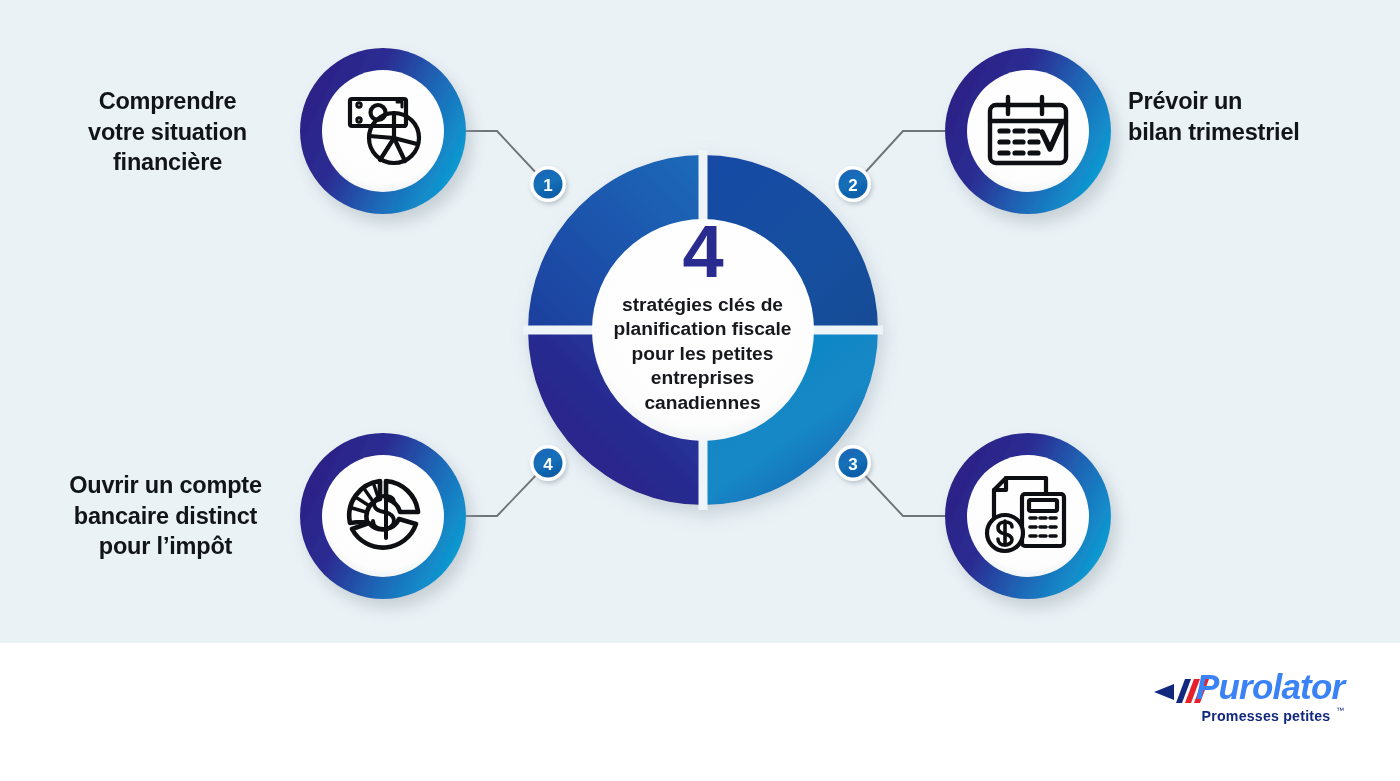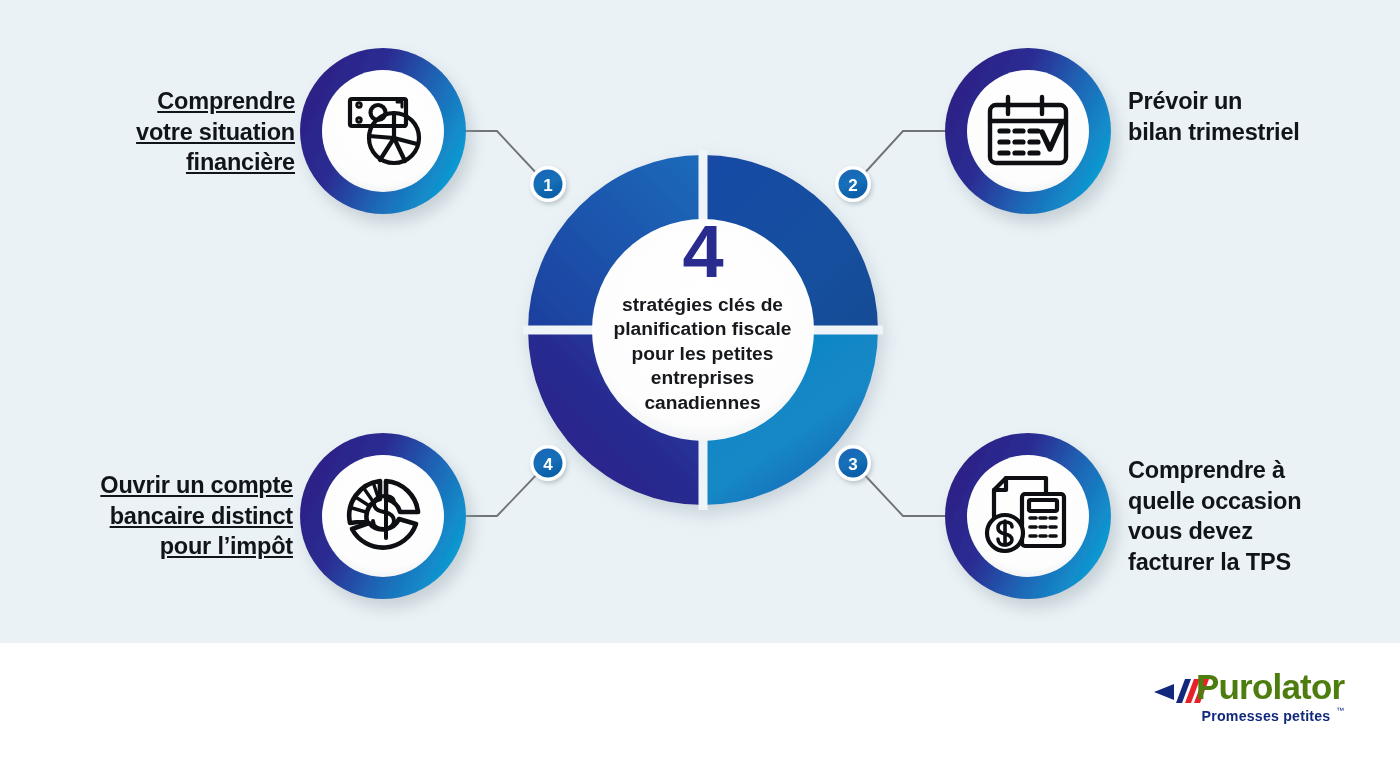--- a/index.html
+++ b/index.html
@@ -32,21 +32,21 @@
   
   .label {
     position: absolute;
     font-weight: bold;
     font-size: 23.5px;
     line-height: 1.30;
     color: #111418;
     letter-spacing: -0.2px;
     white-space: pre-line;
   }
-  .label.r { text-align: right; text-decoration: underline; }
+  .label.r { text-align: center; }
   .label.l { text-align: left; }
 
   #lbl-1 { left: 40px;  top: 86px;  width: 255px; }
   #lbl-2 { left: 1128px; top: 86px;  width: 250px; }
   #lbl-4 { left: 38px;  top: 470px; width: 255px; }
   #lbl-3 { left: 1128px; top: 455px; width: 250px; }
 
   
   .center-num {
     position: absolute;
@@ -73,21 +73,22 @@
   #logo {
     position: absolute;
     left: 1152px; top: 672px;
     width: 192px; height: 58px;
   }
   .logo-wordmark {
     position: absolute;
     left: 44px; top: -3px;
     font-size: 35px;
     font-weight: bold;
-    color: #4d7c0f;
+    font-style: italic;
+    color: #3b82f6;
     letter-spacing: -0.8px;
     line-height: 1;
   }
   .logo-tagline {
     position: absolute;
     left: 36px; top: 37px;
     width: 156px;
     text-align: center;
     font-size: 14.2px;
     font-weight: bold;
@@ -302,24 +303,20 @@
   </svg>
 
   <div class="label r" id="lbl-1">Comprendre
 votre situation
 financière</div>
   <div class="label r" id="lbl-4">Ouvrir un compte
 bancaire distinct
 pour l’impôt</div>
   <div class="label l" id="lbl-2">Prévoir un
 bilan trimestriel</div>
-  <div class="label l" id="lbl-3">Comprendre à
-quelle occasion
-vous devez
-facturer la TPS</div>
 
   <div class="center-num">4</div>
   <div class="center-desc">stratégies clés de
 planification fiscale
 pour les petites
 entreprises
 canadiennes</div>
 
   <div id="logo">
     <svg width="192" height="58" viewBox="0 0 192 58">

